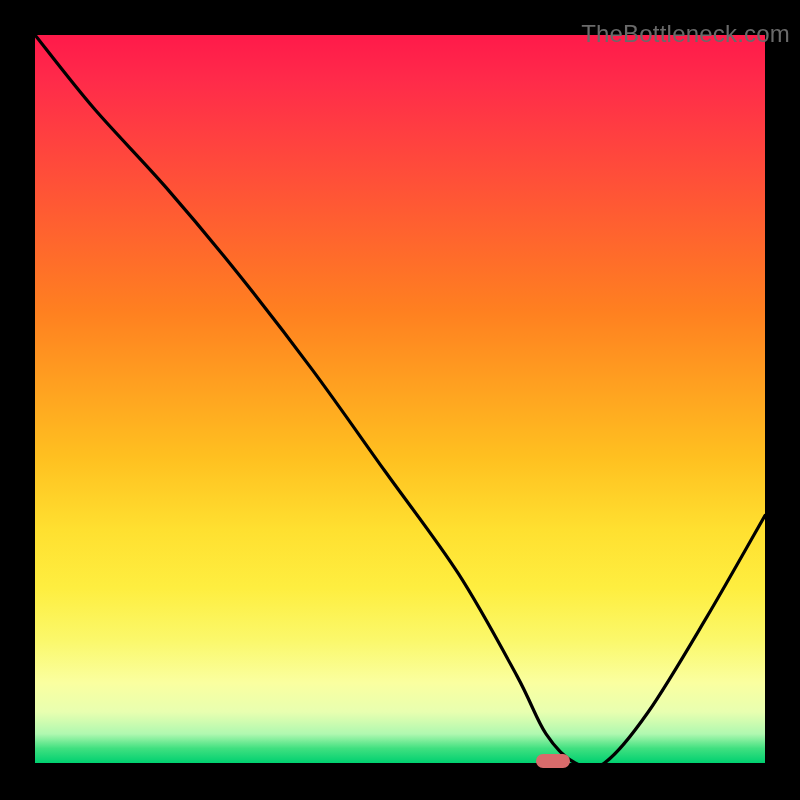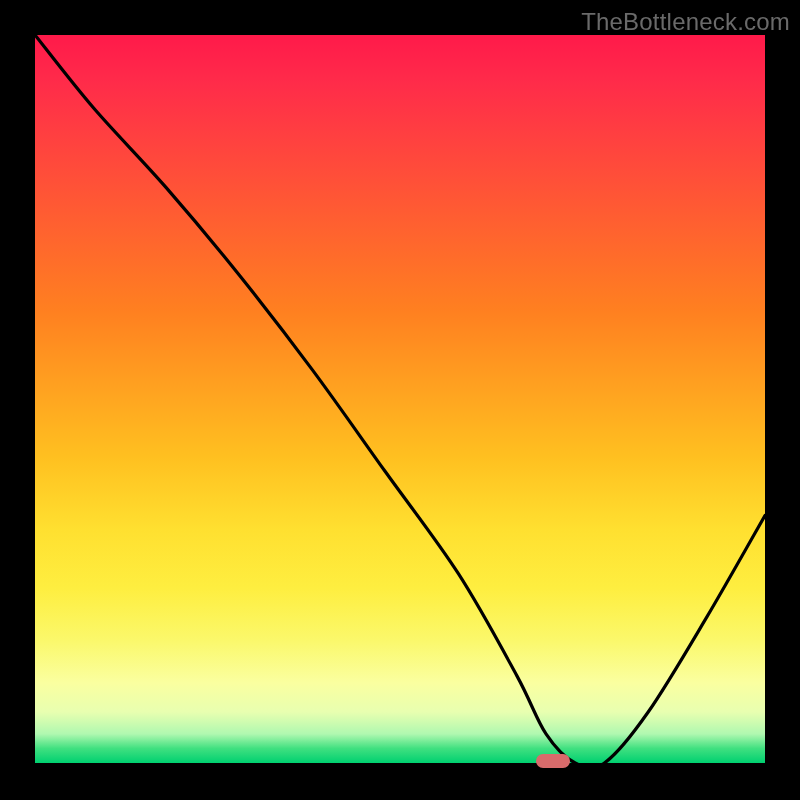--- a/index.html
+++ b/index.html
@@ -6,21 +6,21 @@
   body {
     width: 800px;
     height: 800px;
     background: #000;
     position: relative;
     font-family: Arial, sans-serif;
     overflow: hidden;
   }
   .watermark {
     position: absolute;
-    top: 8px;
+    top: 20px;
     right: 10px;
     color: #6a6a6a;
     font-size: 24px;
     font-weight: 500;
     z-index: 10;
     letter-spacing: 0.2px;
   }
   .plot-area {
     position: absolute;
     left: 35px;

